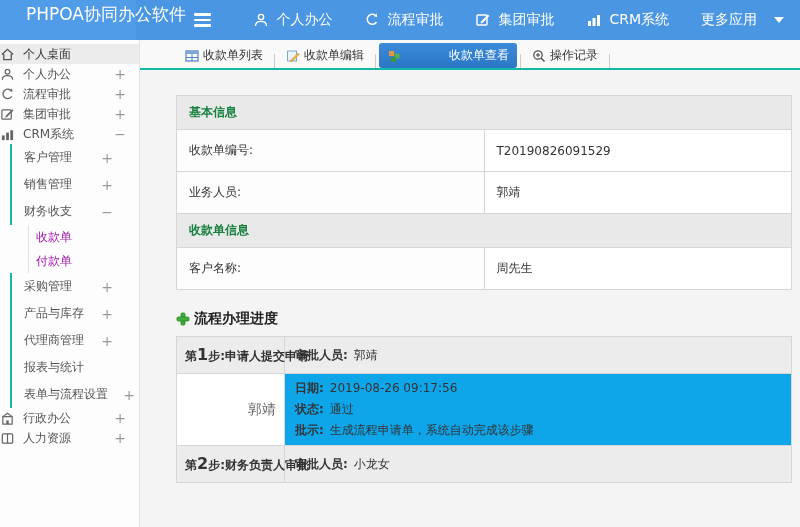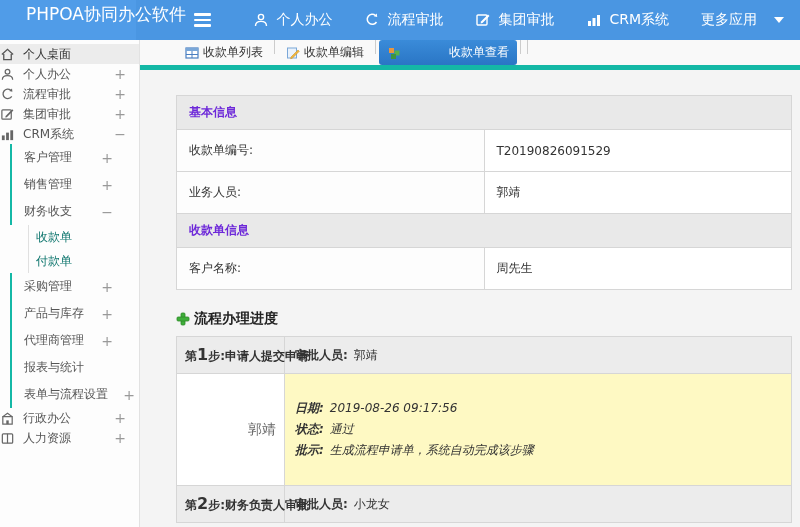--- a/index.html
+++ b/index.html
@@ -22,51 +22,51 @@
 
   
   .sidebar { width:140px; flex:0 0 140px; background:#fdfdfd; border-right:1px solid #e2e2e2; padding-top:4px; color:#555; overflow:hidden; }
   .s-item { display:flex; align-items:center; height:20px; cursor:pointer; padding-left:0; }
   .s-item.active { background:#ececec; color:#333; }
   .s-item .s-icon { width:15px; height:15px; flex:0 0 15px; margin-right:8px; }
   .s-label { white-space:nowrap; }
   .s-exp { margin-left:auto; margin-right:13px; color:#999; font-size:14px; }
   .s-item.lvl1 { height:27px; margin-left:10px; border-left:2px solid #14b8a6; padding-left:12px; }
   .s-item.lvl1 .s-exp { margin-right:26px; }
-  .s-item.lvl2 { height:24px; margin-left:28px; border-left:1px solid #e0e0e0; padding-left:7px; color:#0f766e;align-items:center; }
+  .s-item.lvl2 { height:24px; margin-left:28px; border-left:1px solid #e0e0e0; padding-left:7px; color:#a21caf;align-items:center; }
 
   
   .content-col { flex:1; display:flex; flex-direction:column; min-width:0; }
-  .tabbar { height:30px; flex:0 0 30px; background:#f9f9f9; border-bottom:5px solid #14b8a6; display:flex; align-items:flex-start; padding-left:37px; }
+  .tabbar { height:30px; flex:0 0 30px; background:#f9f9f9; border-bottom:2px solid #14b8a6; display:flex; align-items:flex-end; padding-left:37px; }
   .tab { display:flex; align-items:center; gap:4px; padding:4px 8px; cursor:pointer; white-space:nowrap; }
   .tab.active { background:linear-gradient(#3a8bd9,#2a76c5); color:#fff; border-radius:3px;gap:48px; }
   .tab-sep { width:1px; height:14px; background:#ccc; margin:0 3px; }
   .tabicon { width:14px; height:14px; flex:0 0 14px; }
 
   .content { flex:1; background:#f4f4f4; padding:25px 8px 0 36px; overflow:hidden; }
 
   
   table.infotbl { width:616px; border-collapse:collapse; background:#fff; table-layout:fixed; }
   table.infotbl th, table.infotbl td { border:1px solid #d6d6d6; text-align:left; font-weight:normal; }
-  table.infotbl th.section { background:#e9e9e9; font-weight:bold; padding:8px 12px; color:#6d28d9; }
+  table.infotbl th.section { background:#e9e9e9; font-weight:bold; padding:8px 12px; color:#15803d; }
   table.infotbl td.lbl { width:166px; padding:12px 12px; background:#fdfdfd;margin-left:36px; }
   table.infotbl td.val { padding:12px 12px; background:#fff; }
   table.infotbl tr.remark td.lbl { background:#e8f3fc; border-color:#c9e0f2; padding:16px 12px; }
   table.infotbl tr.remark td.val { padding:16px 12px; }
 
   
   .flow-title { display:flex; align-items:center; gap:4px; margin:20px 0 8px 0; font-size:14px; font-weight:bold; color:#222;font-family:Liberation Serif, serif; }
   .plus-icon { width:14px; height:14px; }
   table.flowtbl { width:616px; border-collapse:collapse; background:#fff; table-layout:fixed; }
   table.flowtbl td { border:1px solid #d6d6d6; vertical-align:middle; }
   table.flowtbl td.stephead { width:108px; background:#ececec; font-weight:bold; padding:8px 6px 8px 8px; white-space:nowrap; }
   table.flowtbl td.stephead .bignum { font-size:16px; }
   table.flowtbl td.apphead { background:#ececec; padding:8px 10px; }
   table.flowtbl td.namecell { width:108px; text-align:right; padding-right:8px; font-size:14px; color:#666; background:#fff; }
-  table.flowtbl td.bodycell { padding:24px 10px; line-height:21px; background:#fef9c3;font-style:italic; }
+  table.flowtbl td.bodycell { padding:4px 10px; line-height:21px; background:#0ea5e9; }
   .blabel { font-weight:bold; margin-right:6px; }
 </style>
 </head>
 <body>
 
 <div class="app">
 
   <header class="topbar">
     <div class="logo">PHPOA协同办公软件</div>
     <div class="hamburger">
@@ -268,20 +268,31 @@
           <span class="tabicon">
             <svg viewBox="0 0 14 14" width="14" height="14">
                 <rect x="2" y="2" width="5" height="5" fill="#e8963f"></rect>
                 <rect x="7.5" y="4.5" width="5" height="5" fill="#57b24a"></rect>
                 <rect x="4" y="8" width="5" height="5" fill="#3e9440"></rect>
               </svg>
           </span>
           <span>收款单查看</span>
         </div>
         <span class="tab-sep"></span>
+        <div class="tab">
+          <span class="tabicon">
+            <svg viewBox="0 0 14 14" width="14" height="14">
+                <circle cx="6" cy="6" r="4.2" fill="none" stroke="#555" stroke-width="1.3"></circle>
+                <line x1="4" y1="6" x2="8" y2="6" stroke="#555" stroke-width="1.2"></line>
+                <line x1="6" y1="4" x2="6" y2="8" stroke="#555" stroke-width="1.2"></line>
+                <line x1="9.2" y1="9.2" x2="12.5" y2="12.5" stroke="#555" stroke-width="1.6"></line>
+              </svg>
+          </span>
+          <span>操作记录</span>
+        </div>
         <span class="tab-sep"></span>
       </div>
 
       <div class="content">
 
         <table class="infotbl">
           <tbody>
               <tr>
             <th class="section" colspan="2">基本信息</th>
           </tr>

